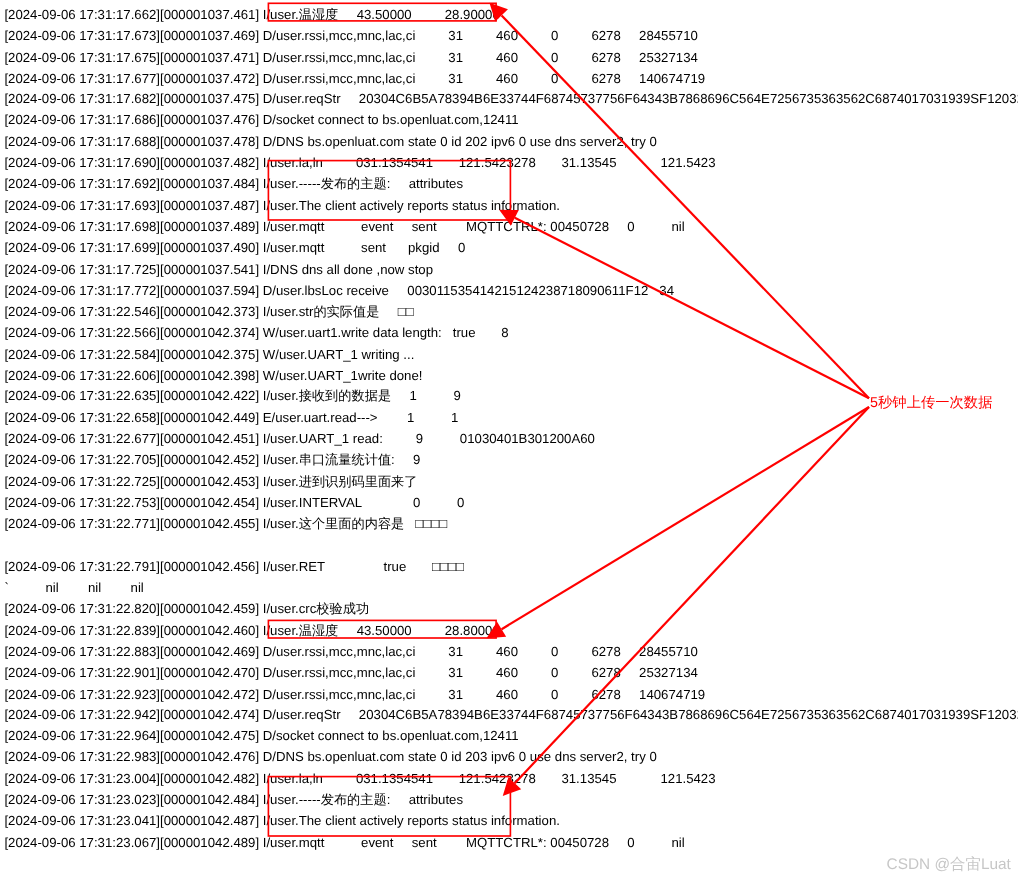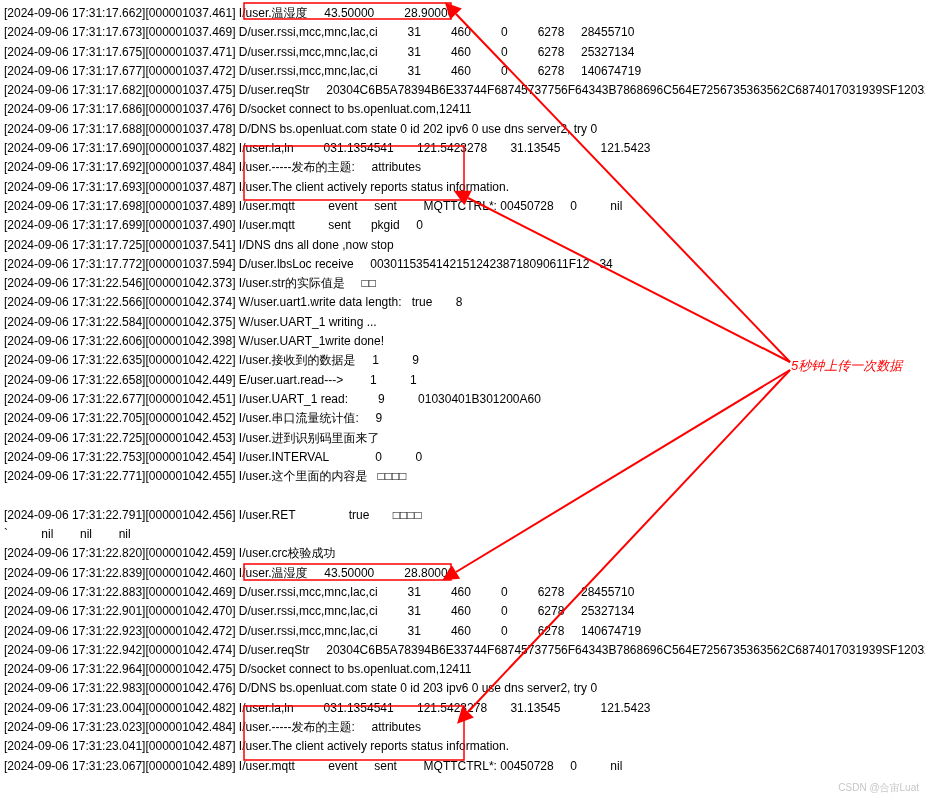--- a/index.html
+++ b/index.html
@@ -30,28 +30,27 @@
     pointer-events: none;
   }
   .marker { fill: #ff0000; }
   .red-line { stroke: #ff0000; stroke-width: 2; }
   .red-box { stroke: #ff0000; stroke-width: 1.5; fill: none; }
   .red-text {
     position: absolute;
     color: #ff0000;
     font-size: 13px;
     font-family: "Microsoft YaHei", sans-serif;
-    font-style: italic;
   }
   .watermark {
     position: absolute;
     right: 6px;
     bottom: 4px;
     color: rgba(160,160,160,0.6);
-    font-size: 10px;
+    font-size: 14px;
     font-family: Arial, sans-serif;
     margin-top: 44px;
   }
 </style>
 </head>
 <body>
 
 <div class="log-area" id="log-area">
     <div class="log-line">[2024-09-06 17:31:17.662][000001037.461] I/user.温湿度     43.50000         28.90000</div>
     <div class="log-line">[2024-09-06 17:31:17.673][000001037.469] D/user.rssi,mcc,mnc,lac,ci         31         460         0         6278     28455710</div>

